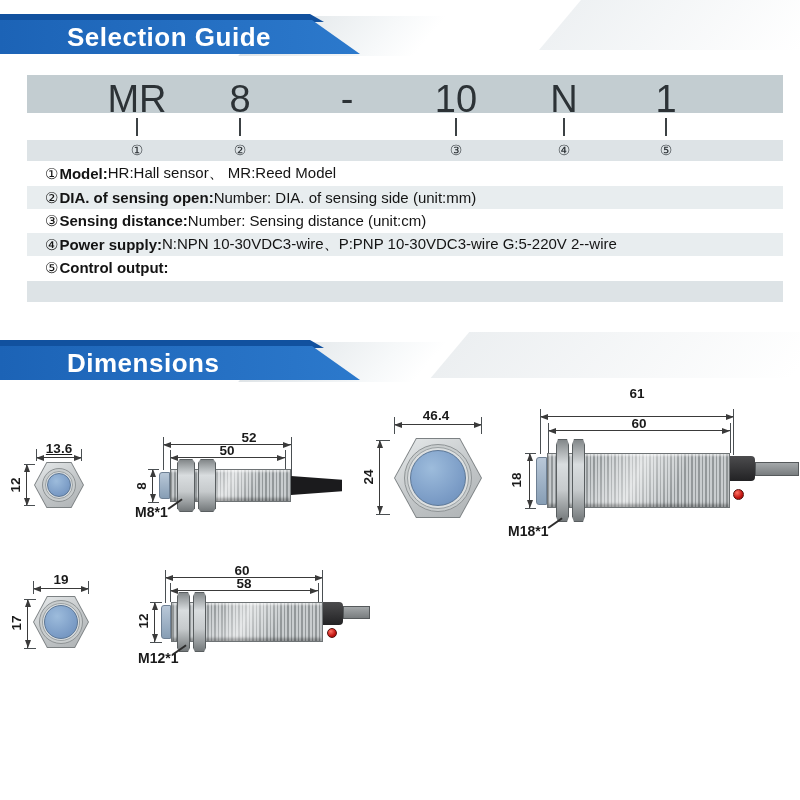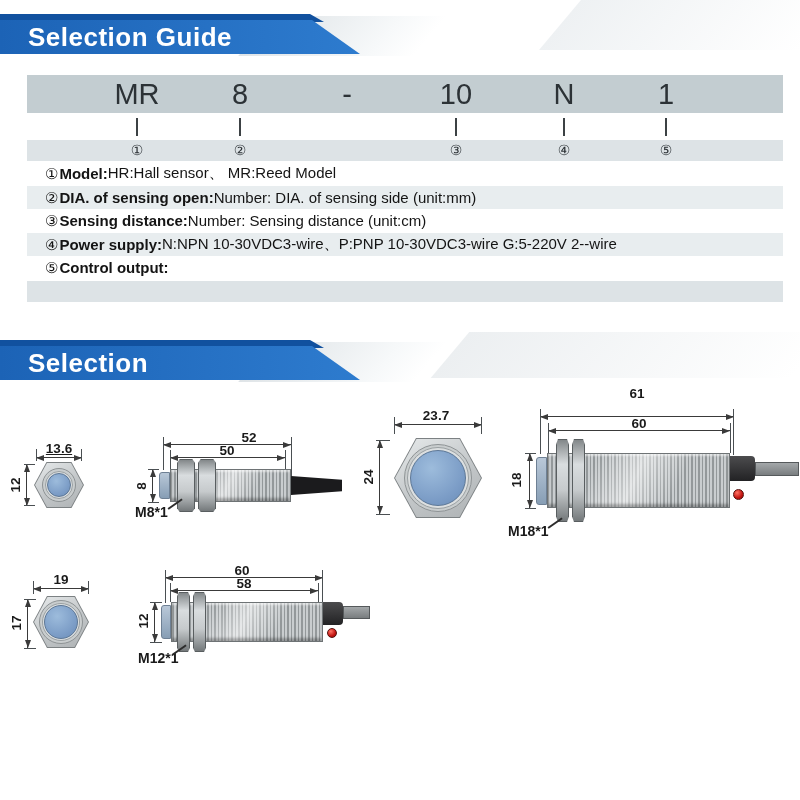--- a/index.html
+++ b/index.html
@@ -12,26 +12,26 @@
   .wedge.near1{left:255px;top:16px;width:175px;height:40px;background:linear-gradient(90deg,#dfe4e7,#f7f9fa 75%,rgba(255,255,255,0));}
   .wedge.big2{left:450px;top:332px;width:360px;height:46px;background:linear-gradient(90deg,#eceff1,#ffffff);}
   .wedge.near2{left:255px;top:342px;width:175px;height:40px;background:linear-gradient(90deg,#dfe4e7,#f7f9fa 75%,rgba(255,255,255,0));}
 
   
   .banner{position:absolute;left:0;width:440px;height:46px;}
   .banner .strip{position:absolute;left:0;top:0;width:324px;height:8px;background:#11519f;
                  clip-path:polygon(0 0,310px 0,324px 100%,0 100%);}
   .banner .bar{position:absolute;left:0;top:6px;width:370px;height:34px;
                background:linear-gradient(90deg,#1c63b6,#2e7ccf);
-               clip-path:polygon(0 0,312px 0,360px 100%,0 100%);}
+               clip-path:polygon(0 0,312px 0,360px 100%,0 100%);padding-left:39px;}
   .banner .bar span{display:block;padding-left:28px;line-height:34px;font-size:26px;font-weight:700;color:#fff;letter-spacing:.5px;}
 
   
   .code-band{position:absolute;left:27px;top:75px;width:756px;height:38px;background:#c3cdd1;}
-  .code-char{position:absolute;top:78px;font-size:29px;color:#2c3236;transform:translateX(-50%);white-space:nowrap;}
+  .code-char{position:absolute;top:78px;font-size:38px;color:#2c3236;transform:translateX(-50%);white-space:nowrap;}
   .tick{position:absolute;top:118px;width:2px;height:18px;background:#3c4144;}
   .marker-band{position:absolute;left:27px;top:140px;width:756px;height:21px;background:#dde3e6;}
   .marker{position:absolute;top:142px;font-size:14px;color:#2c3236;transform:translateX(-50%);}
   .lrow{position:absolute;left:27px;width:756px;height:23px;display:flex;align-items:center;
         padding-left:18px;box-sizing:border-box;font-size:15px;color:#141414;white-space:nowrap;}
   .lrow.shade{background:#e8edef;}
   .lrow .num{margin-right:1px;}
   .lrow b{font-weight:700;}
   .blank-band{position:absolute;left:27px;top:281px;width:756px;height:21px;background:#dde3e6;}
 
@@ -133,21 +133,21 @@
   </div>
   <div class="lrow" style="top:256px;">
     <span class="num">⑤</span>
       <b>Control output:</b>
   </div>
   <div class="blank-band"></div>
 
   <div class="banner" style="top:340px;">
     <div class="strip"></div>
     <div class="bar">
-      <span>Selection</span>
+      <span>Dimensions</span>
     </div>
   </div>
 
   <div>
     <span class="dlabel" style="left:59px;top:441px;text-decoration:underline;">13.6</span>
     <div class="dim-h" style="left:36px;top:457px;width:46px;">
         <i class="l"></i>
         <i class="r"></i>
       </div>
     <div class="xl" style="left:36px;top:449px;width:1px;height:12px;"></div>
@@ -195,21 +195,21 @@
     <div class="barrel" style="left:170px;top:469px;width:121px;height:33px;"></div>
     <div class="nut" style="left:177px;top:459px;width:18px;height:53px;"></div>
     <div class="nut" style="left:198px;top:459px;width:18px;height:53px;"></div>
     <div class="cable black" style="left:291px;top:476px;width:51px;height:19px;"></div>
 
     <span class="spec" style="left:135px;top:504px;">M8*1</span>
     <div class="leader" style="left:168px;top:508px;width:17px;"></div>
   </div>
 
   <div>
-    <span class="dlabel" style="left:436px;top:408px;">23.7</span>
+    <span class="dlabel" style="left:436px;top:408px;">46.4</span>
     <div class="dim-h" style="left:394px;top:424px;width:88px;">
         <i class="l"></i>
         <i class="r"></i>
       </div>
     <div class="xl" style="left:394px;top:417px;width:1px;height:17px;"></div>
     <div class="xl" style="left:481px;top:417px;width:1px;height:17px;"></div>
     <span class="dlabel v" style="left:368px;top:477px;">24</span>
     <div class="dim-v" style="left:379px;top:440px;height:74px;">
         <i class="u"></i>
         <i class="d"></i>

